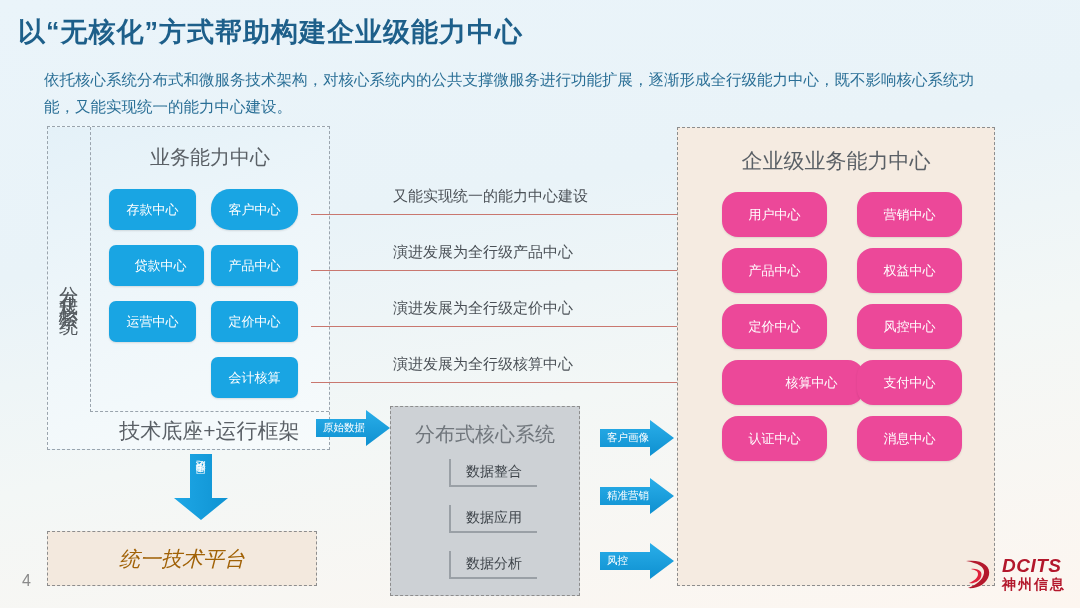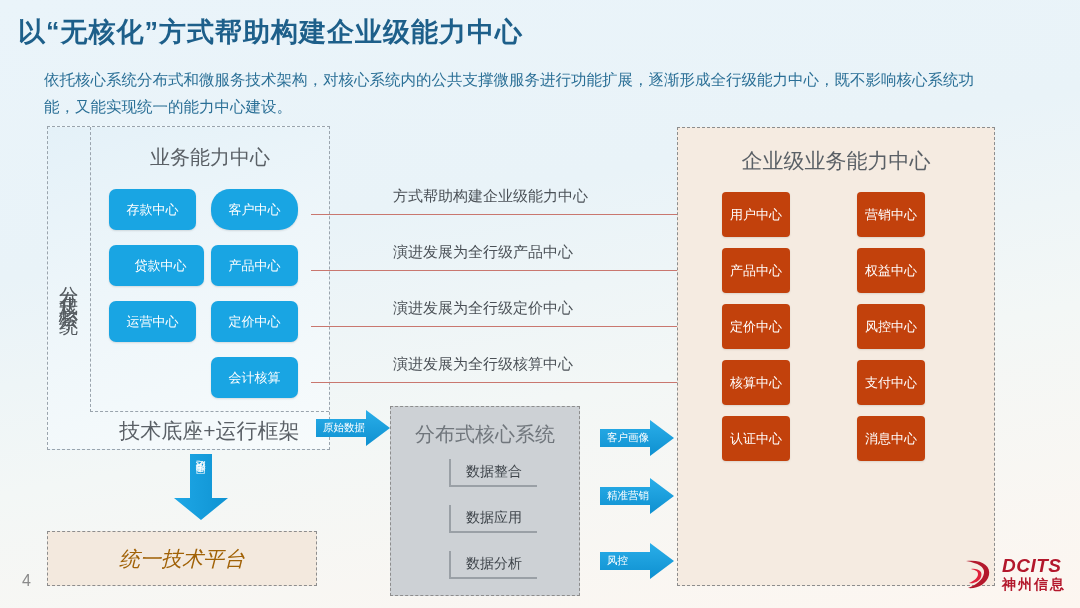--- a/index.html
+++ b/index.html
@@ -200,24 +200,24 @@
   .ent-panel-title {
     position: absolute;
     left: 0; right: 0;
     top: 19px;
     text-align: center;
     font-size: 21px;
     color: #5a6066;
   }
   .green-box {
     position: absolute;
-    width: 68px;
+    width: 105px;
     height: 45px;
-    border-radius: 4px;
-    background: #c2410c;
+    border-radius: 16px;
+    background: #ec4899;
     color: #ffffff;
     font-size: 13px;
     display: flex;
     align-items: center;
     justify-content: center;
     box-shadow: 0 1px 2px rgba(0,0,0,0.1);
   }
 
   
   .data-platform {
@@ -370,21 +370,21 @@
     <div class="arrow-text">
       <span>同步演进</span>
     </div>
   </div>
 
   <div class="unified-platform">
     <span>统一技术平台</span>
   </div>
 
   <div class="evo-row">
-    <div class="evo-label" style="left:393px; top:187px;">方式帮助构建企业级能力中心</div>
+    <div class="evo-label" style="left:393px; top:187px;">又能实现统一的能力中心建设</div>
     <div class="evo-line" style="left:311px; top:214px; width:412px;"></div>
     <div class="evo-head" style="left:717px; top:210px;"></div>
   </div>
 
   <div class="evo-row">
     <div class="evo-label" style="left:393px; top:243px;">演进发展为全行级产品中心</div>
     <div class="evo-line" style="left:311px; top:270px; width:412px;"></div>
     <div class="evo-head" style="left:717px; top:266px;"></div>
   </div>
 
@@ -405,21 +405,21 @@
 
     <div class="green-box" style="left:44px; top:64px;">
       <span>用户中心</span>
     </div>
     <div class="green-box" style="left:44px; top:120px;">
       <span>产品中心</span>
     </div>
     <div class="green-box" style="left:44px; top:176px;">
       <span>定价中心</span>
     </div>
-    <div class="green-box" style="left:44px; top:232px;">
+    <div class="green-box" style="left:44px; top:232px;padding-left:37px;">
       <span>核算中心</span>
     </div>
     <div class="green-box" style="left:44px; top:288px;">
       <span>认证中心</span>
     </div>
 
     <div class="green-box" style="left:179px; top:64px;">
       <span>营销中心</span>
     </div>
     <div class="green-box" style="left:179px; top:120px;">

